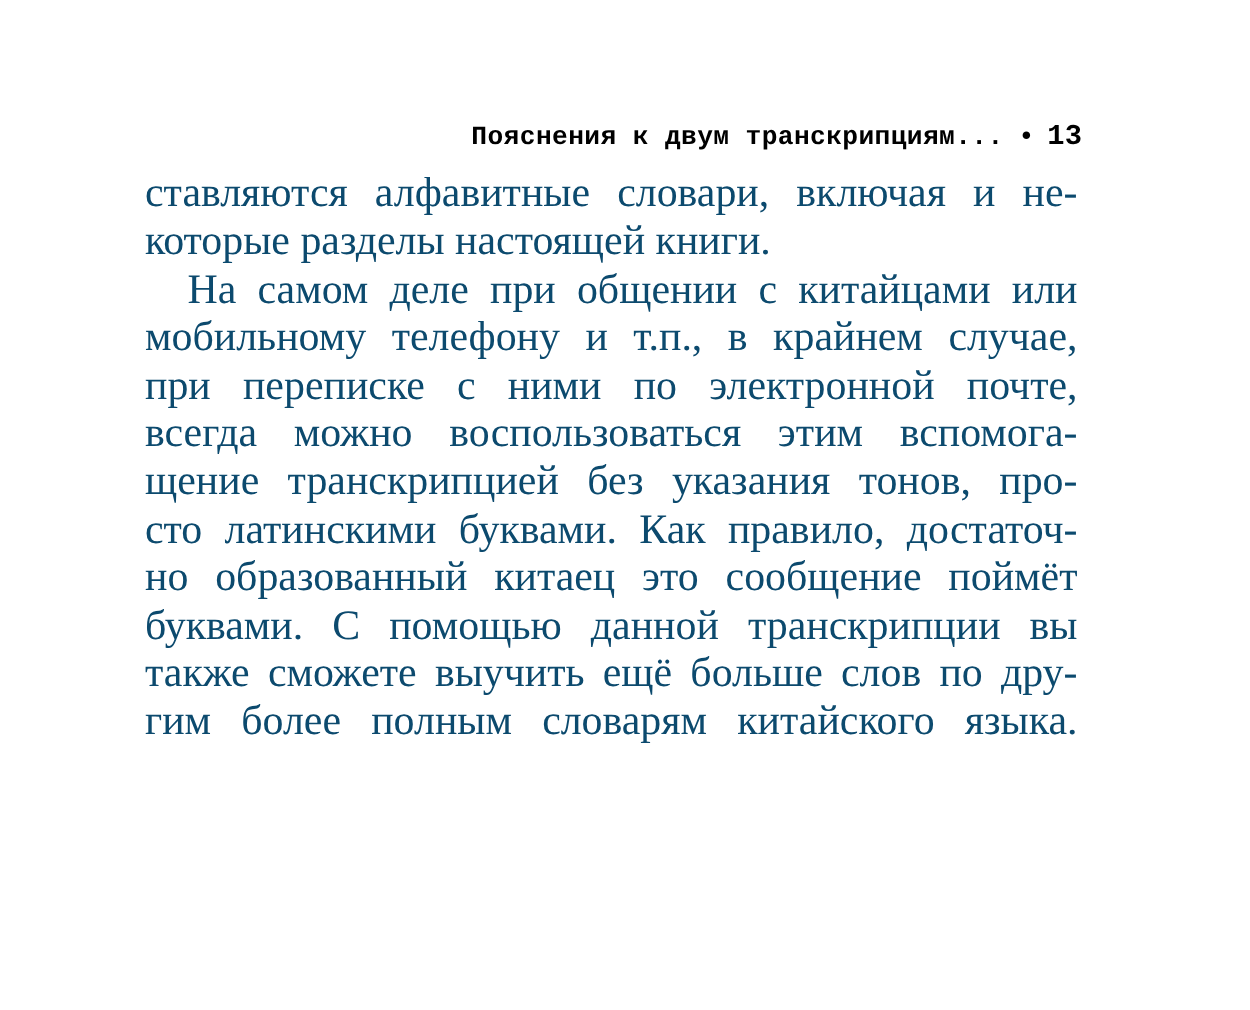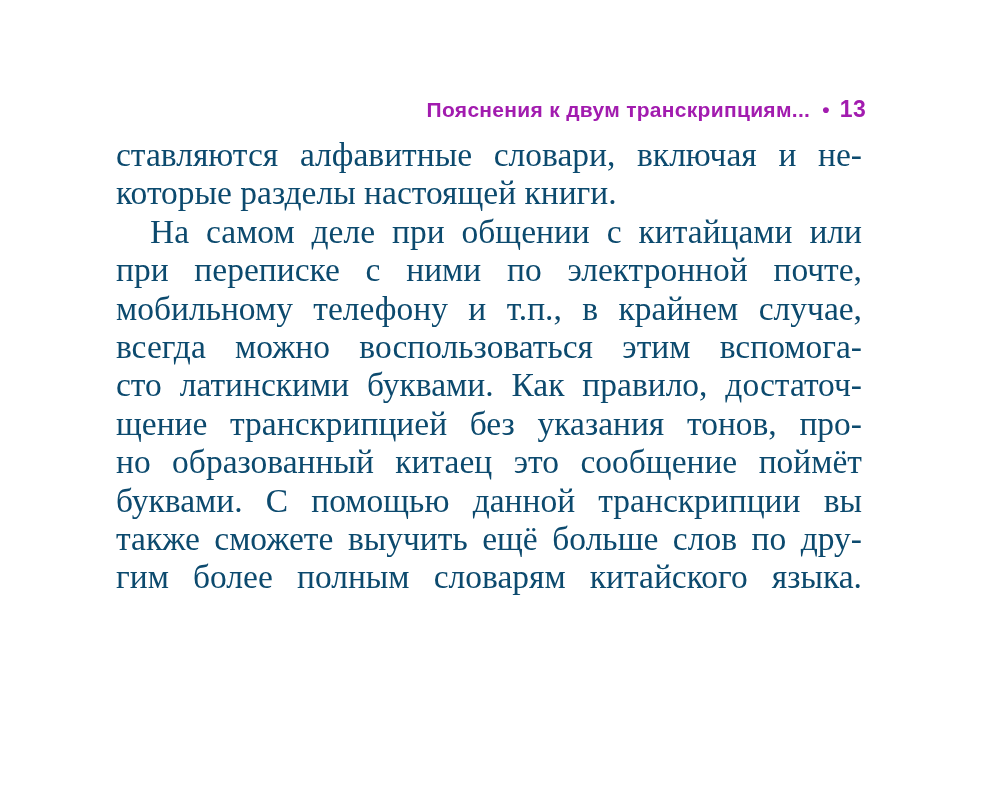--- a/index.html
+++ b/index.html
@@ -2,22 +2,22 @@
 <html><head>
 <meta charset="utf-8">
 <style>
   html, body { margin: 0; padding: 0; }
   body {
     width: 1000px; height: 808px; background: #ffffff; position: relative; overflow: hidden;
   }
   .page { position: absolute; left: 0; top: 0; width: 1000px; height: 808px; }
   .running-head {
     position: absolute; left: 340px; top: 96px; width: 526px;
-    font-family: Liberation Sans, sans-serif;
-    font-weight: bold; font-size: 21px; color: #a21caf;
+    font-family: Liberation Mono, monospace;
+    font-weight: bold; font-size: 21px; color: #000000;
     text-align: right; white-space: nowrap; letter-spacing: 0.3px;
   }
   .running-head .bullet { margin: 0 10px 0 12px; }
   .running-head .pnum { font-size: 23px; }
   .body-text {
     position: absolute; left: 116px; top: 136px; width: 746px;
     font-family: "Liberation Serif", "DejaVu Serif", serif;
     font-size: 33.5px; line-height: 38.4px; color: #0c4a6e;
   }
   .line {
@@ -36,24 +36,24 @@
     <span>Пояснения к двум транскрипциям...</span><span class="bullet">•</span><span class="pnum">13</span>
   </div>
 
   <div class="body-text">
     <div>
       <span class="line">ставляются алфавитные словари, включая и не-</span>
       <span class="line last">которые разделы настоящей книги.</span>
     </div>
     <div>
       <span class="line indent">На самом деле при общении с китайцами или</span>
+      <span class="line">мобильному телефону и т.п., в крайнем случае,</span>
       <span class="line">при переписке с ними по электронной почте,</span>
-      <span class="line">мобильному телефону и т.п., в крайнем случае,</span>
       <span class="line">всегда можно воспользоваться этим вспомога-</span>
+      <span class="line">щение транскрипцией без указания тонов, про-</span>
       <span class="line">сто латинскими буквами. Как правило, достаточ-</span>
-      <span class="line">щение транскрипцией без указания тонов, про-</span>
       <span class="line">но образованный китаец это сообщение поймёт</span>
       <span class="line">буквами. С помощью данной транскрипции вы</span>
       <span class="line">также сможете выучить ещё больше слов по дру-</span>
       <span class="line final">гим более полным словарям китайского языка.</span>
     </div>
   </div>
 </div>
 
 </body></html>

